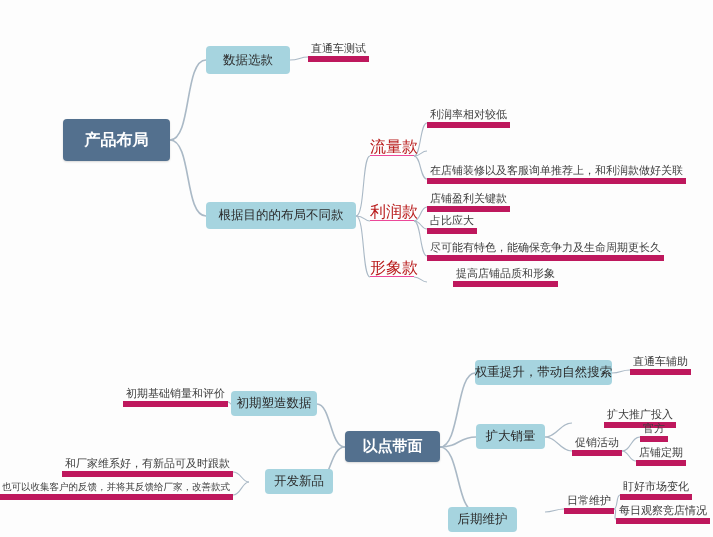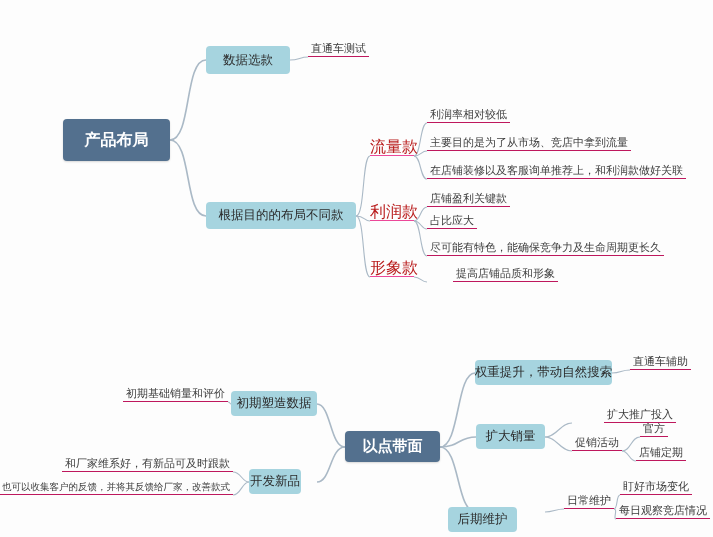--- a/index.html
+++ b/index.html
@@ -29,21 +29,21 @@
     background:#a6d4df;color:#2b2b2b;font-size:12.5px;
   }
   .subleaf{
     position:absolute;box-sizing:content-box;width:44px;height:17px;line-height:17px;
     text-align:center;font-size:16px;color:#b91c1c;
     border-bottom:1px solid #ec4899;white-space:nowrap;
   }
   .leaf{
     position:absolute;box-sizing:content-box;height:15px;line-height:15px;
     font-size:11px;color:#3c3c3c;padding:0 3px;
-    border-bottom:1px solid #be185d;white-space:nowrap;
+    border-bottom:6px solid #be185d;white-space:nowrap;
   }
   .leaf.small{font-size:9.5px;padding-left:36px;}
   .leaf.r{text-align:right;}
 </style>
 </head>
 <body>
 
 <div class="canvas">
 
   <svg class="links" width="713" height="537" viewBox="0 0 713 537">
@@ -86,21 +86,20 @@
 
   <div class="leaf" style="left:308px;top:41px;">直通车测试</div>
 
   <div class="node branch" style="left:206px;top:202px;width:150px;height:27px;">根据目的的布局不同款</div>
 
   <div class="subleaf" style="left:370px;top:138px;">流量款</div>
   <div class="subleaf" style="left:370px;top:203px;">利润款</div>
   <div class="subleaf" style="left:370px;top:259px;">形象款</div>
 
   <div class="leaf" style="left:427px;top:107px;">利润率相对较低</div>
-  <div class="leaf" style="left:427px;top:135px;">主要目的是为了从市场、竞店中拿到流量</div>
   <div class="leaf" style="left:427px;top:163px;">在店铺装修以及客服询单推荐上，和利润款做好关联</div>
 
   <div class="leaf" style="left:427px;top:191px;">店铺盈利关键款</div>
   <div class="leaf" style="left:427px;top:213px;">占比应大</div>
   <div class="leaf" style="left:427px;top:240px;">尽可能有特色，能确保竞争力及生命周期更长久</div>
 
   <div class="leaf" style="left:427px;top:266px;margin-left:26px;">提高店铺品质和形象</div>
 
   <div class="node root" style="left:345px;top:431px;width:95px;height:31px;font-size:15px;">以点带面</div>
 
@@ -109,21 +108,21 @@
 
   <div class="node branch" style="left:231px;top:391px;width:86px;height:25px;">初期塑造数据</div>
   <div class="leaf r" style="right:485px;top:386px;">初期基础销量和评价</div>
 
   <div class="node branch" style="left:476px;top:424px;width:69px;height:25px;">扩大销量</div>
   <div class="leaf" style="left:604px;top:407px;">扩大推广投入</div>
   <div class="leaf" style="left:572px;top:435px;">促销活动</div>
   <div class="leaf" style="left:640px;top:421px;">官方</div>
   <div class="leaf" style="left:636px;top:445px;">店铺定期</div>
 
-  <div class="node branch" style="left:249px;top:469px;width:52px;height:25px;">开发新品</div>
+  <div class="node branch" style="left:265px;top:469px;width:68px;height:25px;">开发新品</div>
   <div class="leaf r" style="right:480px;top:456px;">和厂家维系好，有新品可及时跟款</div>
   <div class="leaf r small" style="right:480px;top:479px;">也可以收集客户的反馈，并将其反馈给厂家，改善款式</div>
 
   <div class="node branch" style="left:448px;top:499px;width:69px;height:25px;margin-top:8px;">后期维护</div>
   <div class="leaf" style="left:564px;top:493px;">日常维护</div>
   <div class="leaf" style="left:620px;top:479px;">盯好市场变化</div>
   <div class="leaf" style="left:616px;top:503px;">每日观察竞店情况</div>
 
 </div>
 

